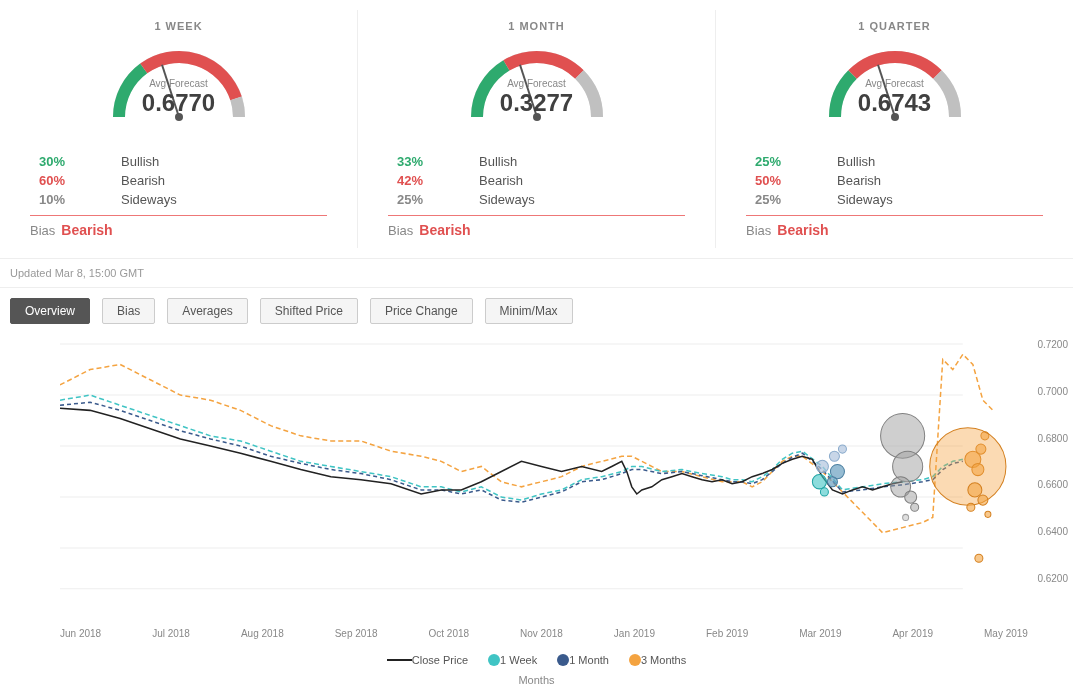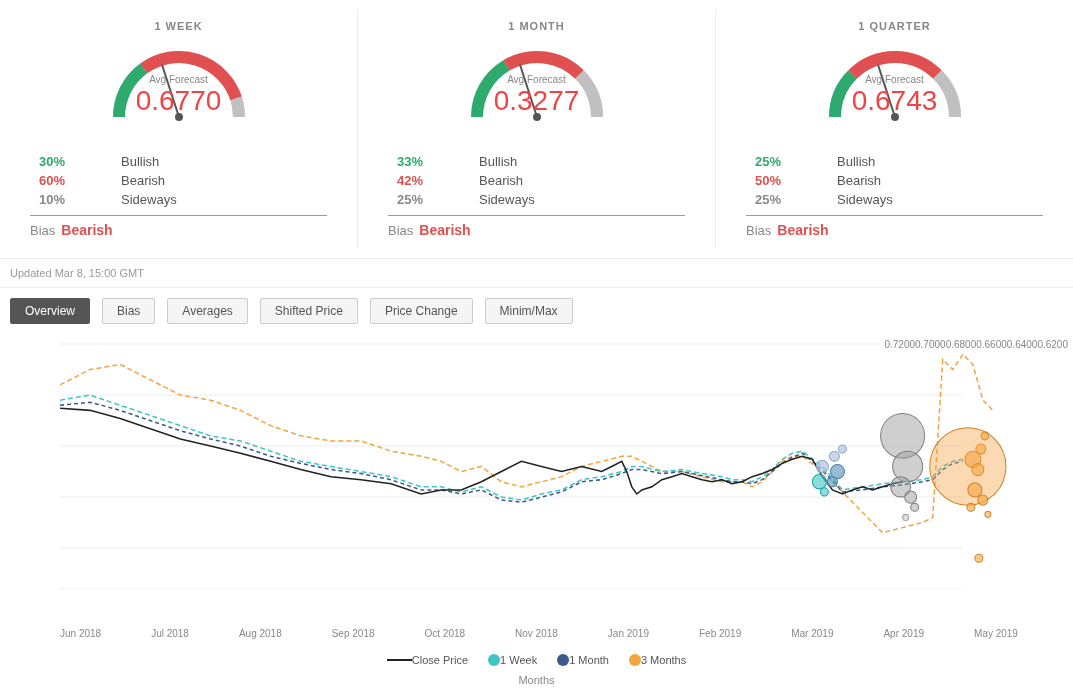--- a/index.html
+++ b/index.html
@@ -44,23 +44,23 @@
       left: 50%;
       transform: translateX(-50%);
       text-align: center;
     }
     .gauge-label .avg-text {
       font-size: 10px;
       color: #888;
       display: block;
     }
     .gauge-label .avg-value {
-      font-size: 28px;
-      font-weight: normal;
-      color: #ef4444;
+      font-size: 24px;
+      font-weight: bold;
+      color: #404040;
     }
 
     .stats-table {
       width: 100%;
       margin-top: 8px;
       padding: 0 10px;
     }
     .stats-row {
       display: flex;
       align-items: center;
@@ -331,31 +331,31 @@
     <circle cx="915" cy="128" r="6" fill="#f4a340" fill-opacity="0.6" stroke="#d48020" stroke-width="1"></circle>
     <circle cx="905" cy="125" r="38" fill="#f4a340" fill-opacity="0.4" stroke="#d48020" stroke-width="1"></circle>
     <circle cx="912" cy="148" r="7" fill="#f4a340" fill-opacity="0.6" stroke="#d48020" stroke-width="1"></circle>
     <circle cx="920" cy="158" r="5" fill="#f4a340" fill-opacity="0.6" stroke="#d48020" stroke-width="1"></circle>
     <circle cx="908" cy="165" r="4" fill="#f4a340" fill-opacity="0.6" stroke="#d48020" stroke-width="1"></circle>
     <circle cx="925" cy="172" r="3" fill="#f4a340" fill-opacity="0.6" stroke="#d48020" stroke-width="1"></circle>
     <circle cx="916" cy="215" r="4" fill="#f4a340" fill-opacity="0.6" stroke="#d48020" stroke-width="1"></circle>
   </svg>
 
   
-  <div style="position:absolute; right:5px; top:10px; display:flex; flex-direction:row; justify-content:space-between; height:245px; font-size:10px; color:#888; text-align:right;">
+  <div style="position:absolute; right:5px; top:10px; display:flex; flex-direction:column; justify-content:space-between; height:245px; font-size:10px; color:#888; text-align:right;">
     <span>0.7200</span>
     <span>0.7000</span>
     <span>0.6800</span>
     <span>0.6600</span>
     <span>0.6400</span>
     <span>0.6200</span>
   </div>
 
   
-  <div style="position:absolute; bottom:10px; left:60px; right:55px; display:flex; justify-content:space-between; font-size:10px; color:#888;">
+  <div style="position:absolute; bottom:10px; left:60px; right:45px; display:flex; justify-content:space-between; font-size:10px; color:#888;">
     <span>Jun 2018</span>
     <span>Jul 2018</span>
     <span>Aug 2018</span>
     <span>Sep 2018</span>
     <span>Oct 2018</span>
     <span>Nov 2018</span>
     <span>Jan 2019</span>
     <span>Feb 2019</span>
     <span>Mar 2019</span>
     <span>Apr 2019</span>

